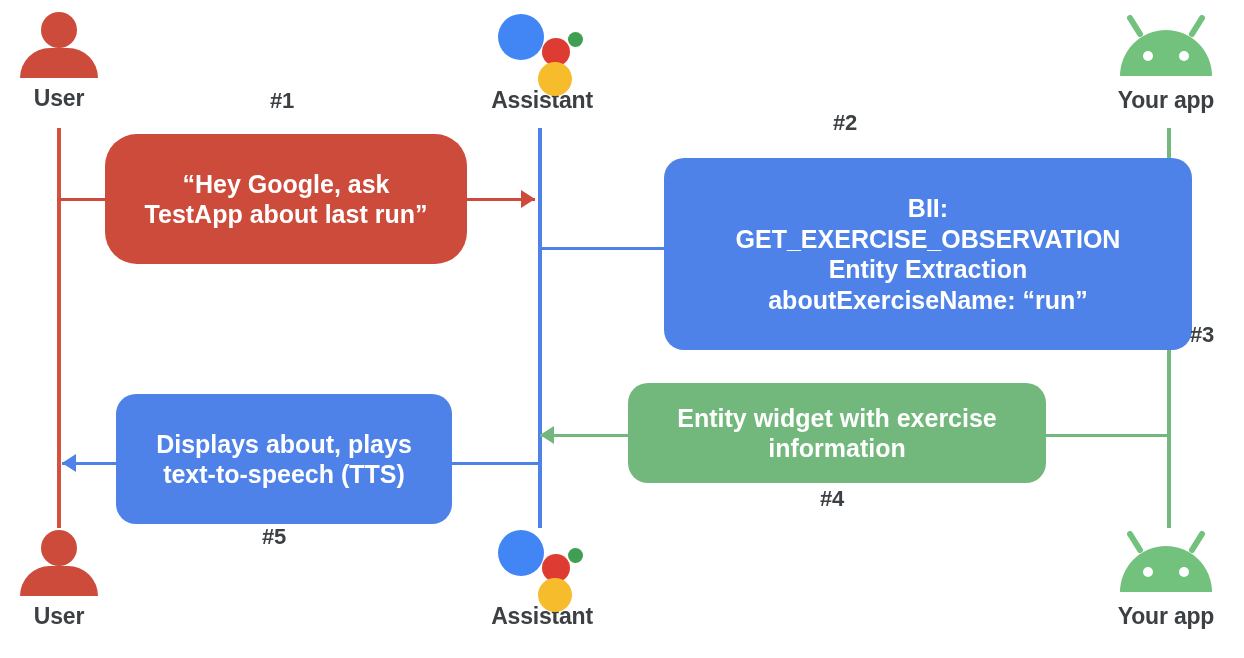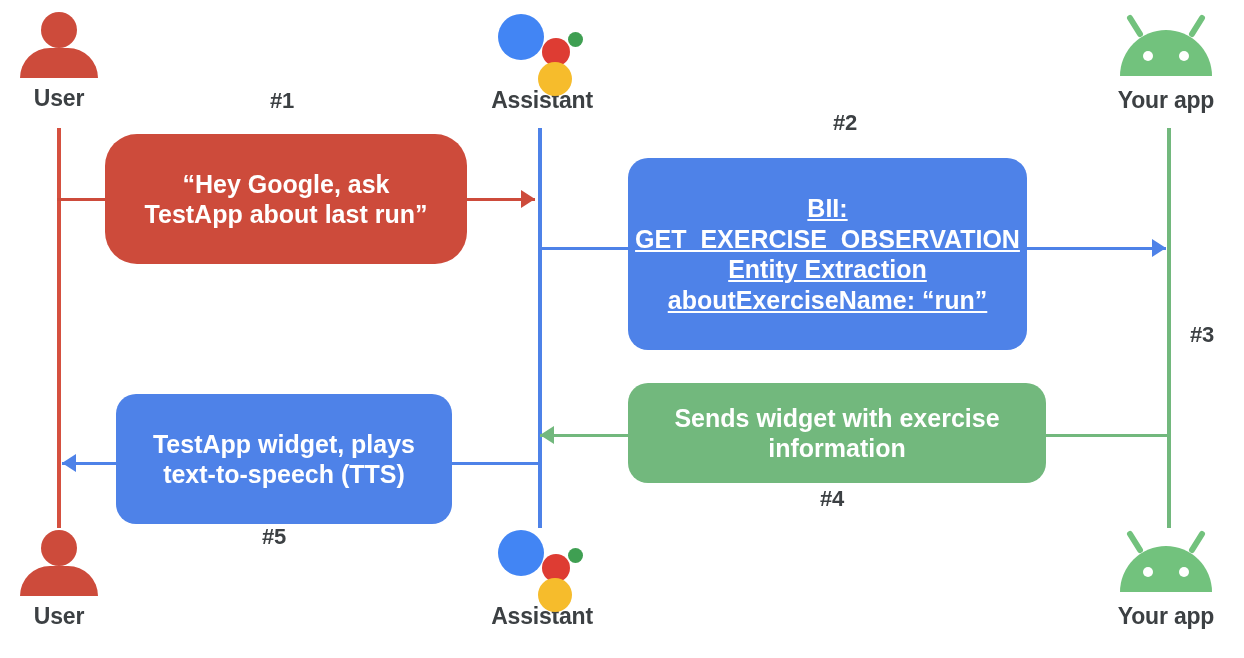--- a/index.html
+++ b/index.html
@@ -192,41 +192,41 @@
   <div class="conn red" style="left:57px; top:198px; width:478px;"></div>
   <div class="arrowhead right red" style="left:521px; top:190px;"></div>
   <div class="msgbox red" style="left:105px; top:134px; width:362px; height:130px; font-size:25px;border-radius:32px;">
     <span class="txt">“Hey Google, ask
 TestApp about last run”</span>
   </div>
 
   <div class="step-label" style="left:833px; top:110px;">#2</div>
   <div class="conn blue" style="left:538px; top:247px; width:628px;"></div>
   <div class="arrowhead right blue" style="left:1152px; top:239px;"></div>
-  <div class="msgbox blue" style="left:628px; top:158px; width:399px; height:192px; font-size:25px;text-decoration:underline;">
+  <div class="msgbox blue" style="left:664px; top:158px; width:528px; height:192px; font-size:25px;">
     <span class="txt">BII:
 GET_EXERCISE_OBSERVATION
 Entity Extraction
 aboutExerciseName: “run”</span>
   </div>
 
   <div class="step-label" style="left:1190px; top:322px;">#3</div>
 
   <div class="conn green" style="left:540px; top:434px; width:628px;"></div>
   <div class="arrowhead left green" style="left:540px; top:426px;"></div>
   <div class="msgbox green" style="left:628px; top:383px; width:418px; height:100px; font-size:25px;">
-    <span class="txt">Sends widget with exercise
+    <span class="txt">Entity widget with exercise
 information</span>
   </div>
   <div class="step-label" style="left:820px; top:486px;">#4</div>
 
   <div class="conn blue" style="left:62px; top:462px; width:478px;"></div>
   <div class="arrowhead left blue" style="left:62px; top:454px;"></div>
   <div class="msgbox blue" style="left:116px; top:394px; width:336px; height:130px; font-size:25px;">
-    <span class="txt">TestApp widget, plays
+    <span class="txt">Displays about, plays
 text-to-speech (TTS)</span>
   </div>
   <div class="step-label" style="left:262px; top:524px;">#5</div>
 
   <div class="actor" style="left:-21px; top:530px;">
     <div class="person-icon">
       <div class="head"></div>
       <div class="body"></div>
     </div>
     <div class="actor-label">User</div>

